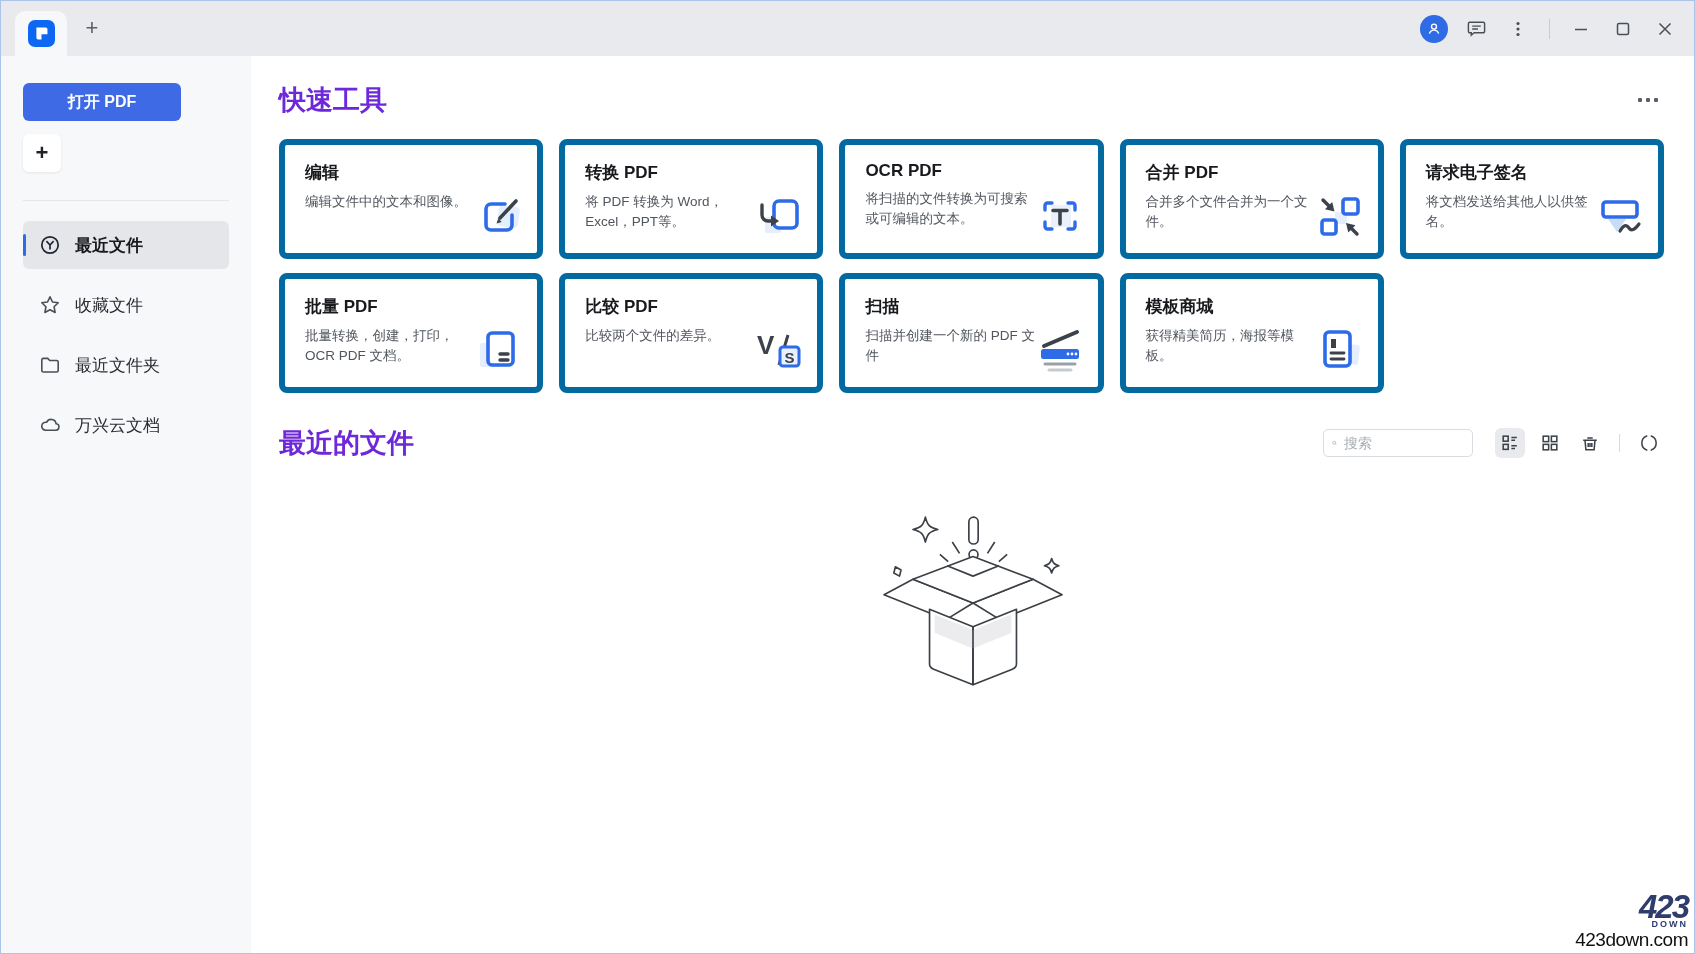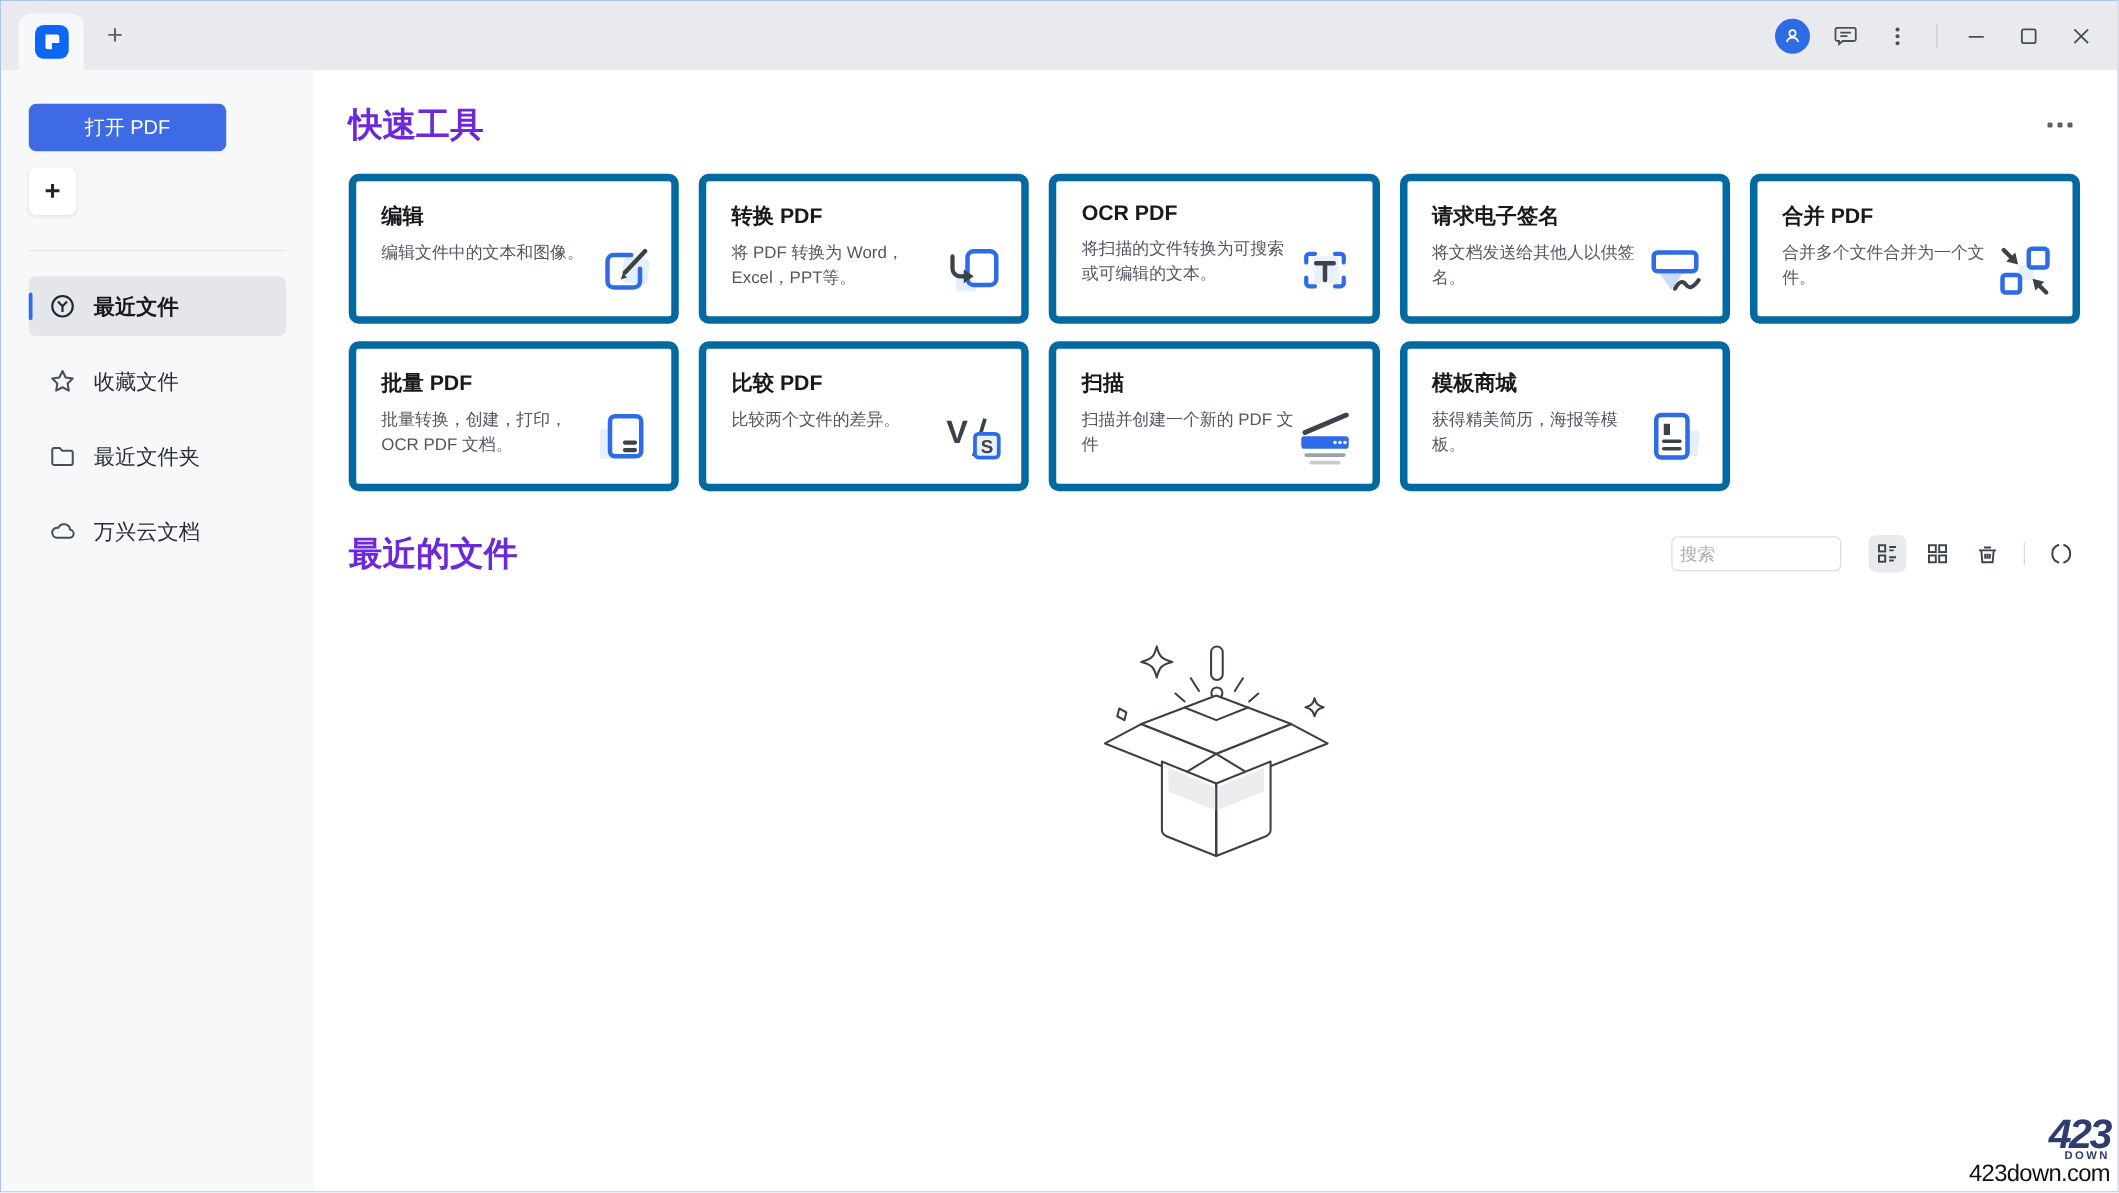--- a/index.html
+++ b/index.html
@@ -18,21 +18,21 @@
   .tbar-right { position:absolute; right:12px; top:0; height:55px; display:flex; align-items:center; gap:8px; }
   .tb-btn { width:34px; height:34px; border:none; background:transparent; display:flex; align-items:center;
             justify-content:center; cursor:pointer; color:#4a4f57; }
   .avatar { width:28px; height:28px; border-radius:50%; background:#2f6be4; display:flex;
             align-items:center; justify-content:center; }
   .tb-divider { width:1px; height:20px; background:#c8ccd2; margin:0 6px; }
 
   
   .sidebar { position:absolute; top:55px; left:0; width:250px; bottom:0; background:#f7f8fa; }
   .open-btn { display:block; margin:27px 0 0 22px; width:158px; height:38px; border:none; border-radius:6px;
-              background:#3e6be5; color:#fff; font-size:16px; font-weight:normal; cursor:pointer;
+              background:#3e6be5; color:#fff; font-size:16px; font-weight:bold; cursor:pointer;
               font-family:"Liberation Sans", sans-serif; }
   .plus-btn { display:block; margin:13px 0 0 22px; width:38px; height:38px; border:none; border-radius:6px;
               background:#ffffff; box-shadow:0 1px 3px rgba(0,0,0,.08); color:#1f2329; font-size:22px;
               font-weight:bold; cursor:pointer; }
   .side-divider { margin:28px 22px 0 22px; height:1px; background:#e4e6ea; }
   .nav { margin:20px 22px 0 22px; display:flex; flex-direction:column; gap:12px;justify-content:center; }
   .nav-item { position:relative; height:48px; border-radius:6px; display:flex; align-items:center;
               gap:14px; padding-left:16px; cursor:pointer; color:#2a2e34; font-size:17px; }
   .nav-item.active { background:#e4e6e9; font-weight:bold; color:#17191c; }
   .nav-item.active .accent { position:absolute; left:0; top:13px; width:3px; height:22px;
@@ -49,22 +49,22 @@
   .cards { margin:21px 30px 0 28px; display:grid; grid-template-columns:repeat(5,1fr);
            gap:14px 16px; }
   .card { position:relative; height:120px; background:#fff; border:6px solid #0369a1; border-radius:8px;
           padding:16px 14px 0 20px; cursor:pointer; }
   .card-title { font-size:17px; font-weight:bold; color:#17191c; }
   .card-desc { margin-top:8px; font-size:13.5px; line-height:1.5; color:#51565e; width:172px; }
   .card-ic { position:absolute; right:10px; bottom:8px; width:56px; height:56px; }
 
   .recent-header { margin:32px 30px 0 28px; display:flex; align-items:center; }
   .recent-header .h1 { flex:1 1 auto; }
-  .searchbox { display:flex; align-items:center; gap:7px; width:136px; height:28px; border:1px solid #d9dce1;
-               border-radius:5px; background:#fff; padding:0 8px;justify-content:flex-end; }
+  .searchbox { display:flex; align-items:center; gap:7px; width:150px; height:28px; border:1px solid #d9dce1;
+               border-radius:5px; background:#fff; padding:0 8px; }
   .searchbox input { border:none; outline:none; width:120px; font-size:14px; color:#2a2e34;
                      font-family:"Liberation Sans", sans-serif; background:transparent; }
   .searchbox input::placeholder { color:#a8aeb5; }
   .viewbtns { display:flex; align-items:center; gap:10px; margin-left:22px; }
   .vbtn { width:30px; height:30px; border:none; background:transparent; border-radius:6px; cursor:pointer;
           display:flex; align-items:center; justify-content:center; }
   .vbtn.active { background:#e8eaed; }
   .v-divider { width:1px; height:18px; background:#d7dade; margin:0 4px; }
 
   .empty { margin-top:52px; text-align:center; }
@@ -208,44 +208,44 @@
         <div class="card-title">OCR PDF</div>
         <div class="card-desc">将扫描的文件转换为可搜索或可编辑的文本。</div>
         <svg class="card-ic" viewBox="0 0 56 56">
           <rect x="19" y="16" width="20" height="22" fill="#eaf1fd"></rect>
           <path d="M13 21 v-4.5 a2.5 2.5 0 0 1 2.5 -2.5 H20 M36 14 h4.5 a2.5 2.5 0 0 1 2.5 2.5 V21 M43 33 v4.5 a2.5 2.5 0 0 1 -2.5 2.5 H36 M20 40 h-4.5 a2.5 2.5 0 0 1 -2.5 -2.5 V33" fill="none" stroke="#2e6be8" stroke-width="3.4" stroke-linecap="round"></path>
           <path d="M21 21.5 h14 M28 21.5 V35" fill="none" stroke="#3c424a" stroke-width="3.6" stroke-linecap="round"></path>
         </svg>
       </div>
 
       <div class="card">
-        <div class="card-title">请求电子签名</div>
-        <div class="card-desc">将文档发送给其他人以供签名。</div>
-        <svg class="card-ic" viewBox="0 0 56 56">
-          <path d="M16 30 l9 13 9 -13 z" fill="#c8dcf7"></path>
-          <rect x="11" y="13" width="34" height="15" rx="3" fill="#fff" stroke="#2e6be8" stroke-width="3.6"></rect>
-          <path d="M28 42 q5 -9 9 -3 q3.4 5 10 -4" fill="none" stroke="#3c424a" stroke-width="3.2" stroke-linecap="round"></path>
-        </svg>
-      </div>
-
-      <div class="card">
         <div class="card-title">合并 PDF</div>
         <div class="card-desc">合并多个文件合并为一个文件。</div>
         <svg class="card-ic" viewBox="0 0 56 56">
           <rect x="23" y="23" width="12" height="12" fill="#e4eefc"></rect>
           <rect x="31" y="10" width="15" height="15" rx="2.5" fill="#fff" stroke="#2e6be8" stroke-width="3.6"></rect>
           <rect x="10" y="31" width="14" height="14" rx="2.5" fill="#fff" stroke="#2e6be8" stroke-width="3.6"></rect>
           <path d="M11 11 l8 8" stroke="#3c424a" stroke-width="3.4" stroke-linecap="round"></path>
           <polygon points="22.5,22.5 13,20.2 20.2,13" fill="#3c424a"></polygon>
           <path d="M45 45 l-7 -7" stroke="#3c424a" stroke-width="3.4" stroke-linecap="round"></path>
           <polygon points="34,34 43.4,36.3 36.3,43.4" fill="#3c424a"></polygon>
         </svg>
       </div>
 
       <div class="card">
+        <div class="card-title">请求电子签名</div>
+        <div class="card-desc">将文档发送给其他人以供签名。</div>
+        <svg class="card-ic" viewBox="0 0 56 56">
+          <path d="M16 30 l9 13 9 -13 z" fill="#c8dcf7"></path>
+          <rect x="11" y="13" width="34" height="15" rx="3" fill="#fff" stroke="#2e6be8" stroke-width="3.6"></rect>
+          <path d="M28 42 q5 -9 9 -3 q3.4 5 10 -4" fill="none" stroke="#3c424a" stroke-width="3.2" stroke-linecap="round"></path>
+        </svg>
+      </div>
+
+      <div class="card">
         <div class="card-title">批量 PDF</div>
         <div class="card-desc">批量转换，创建，打印，OCR PDF 文档。</div>
         <svg class="card-ic" viewBox="0 0 56 56">
           <rect x="9" y="20" width="22" height="24" rx="2" fill="#e4eefc"></rect>
           <path d="M21 10 h17 a4 4 0 0 1 4 4 v24 a4 4 0 0 1 -4 4 H21 a4 4 0 0 1 -4 -4 V14 a4 4 0 0 1 4 -4 z" fill="#fff" stroke="#2e6be8" stroke-width="3.6"></path>
           <path d="M29 31 h8 M29 37 h8" stroke="#3c424a" stroke-width="3.4" stroke-linecap="round"></path>
         </svg>
       </div>
 
       <div class="card">

